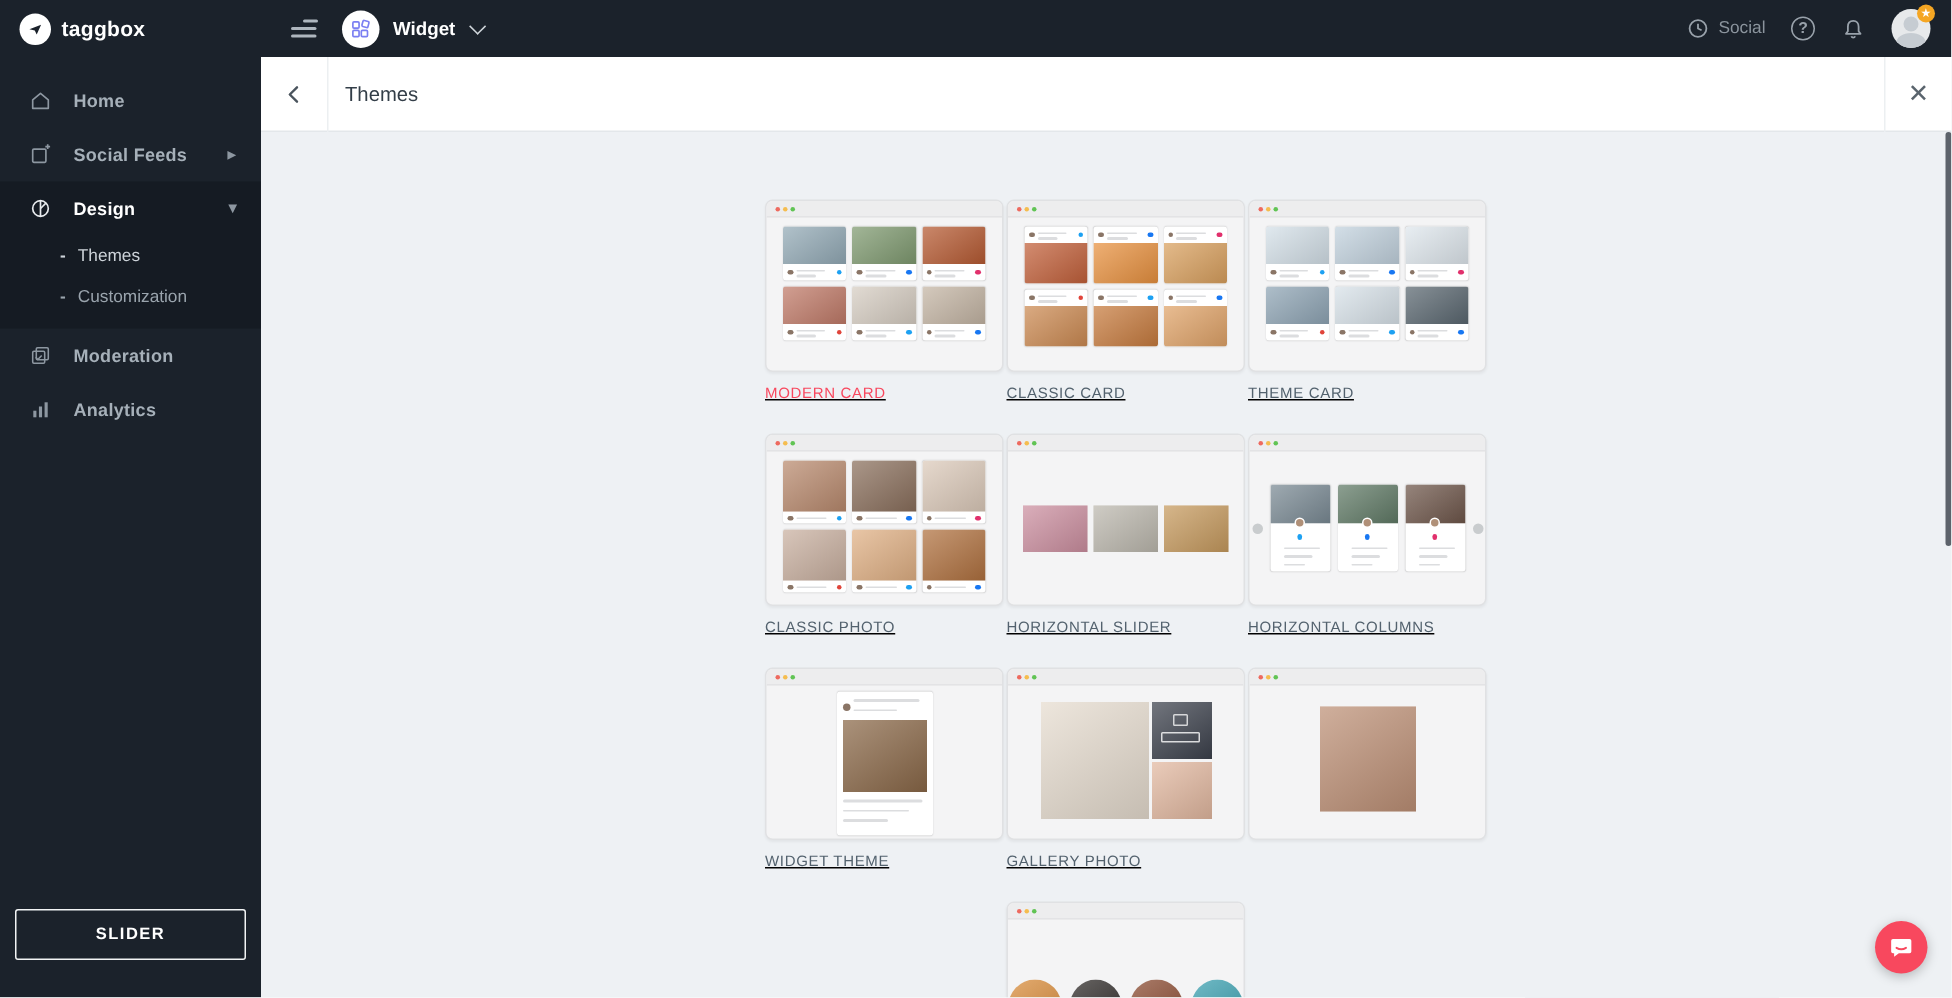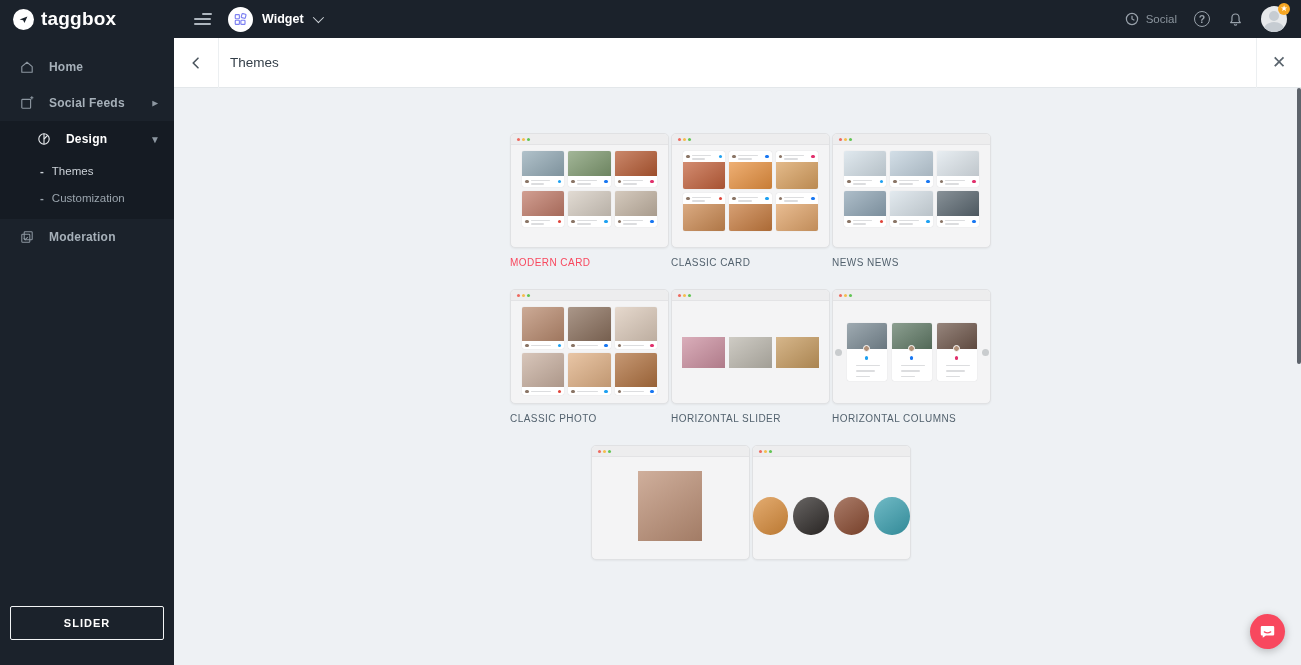--- a/index.html
+++ b/index.html
@@ -5,26 +5,26 @@
   * { margin:0; padding:0; box-sizing:border-box; }
   html,body { width:1301px; height:665px; overflow:hidden; }
   body { font-family:"Liberation Sans", sans-serif; }
   .app { position:relative; width:1301px; height:665px; background:#eef1f4; overflow:hidden; }
 
   
   .sidebar { position:absolute; left:0; top:0; width:174px; height:665px; background:#1b222b; z-index:5; }
   .logo-row { height:38px; display:flex; align-items:center; padding-left:13px; gap:7px; cursor:pointer; }
   .logo-circle { width:21px; height:21px; background:#fff; border-radius:50%; display:flex; align-items:center; justify-content:center; }
   .logo-circle svg { width:13px; height:13px; }
-  .logo-text { color:#fff; font-size:19px; font-weight:bold; letter-spacing:.2px; }
+  .logo-text { color:#fff; font-size:14px; font-weight:bold; letter-spacing:.2px; }
   .nav { padding-top:11px; }
   .nav-item { height:36px; display:flex; align-items:center; padding:0 14px 0 18px; color:#a6b0b9; font-size:12px; cursor:pointer; }
   .nav-item .ni-icon { width:17px; height:17px; margin-right:14px; display:flex; align-items:center; justify-content:center; color:#8d97a1; }
   .nav-item .ni-label { flex:1; font-weight:600; letter-spacing:.2px; }
-  .nav-item.active { color:#fff;margin-left:17px; }
+  .nav-item.active { color:#fff; }
   .nav-item.active .ni-icon { color:#e8ebee; }
   .design-group { background:#151b23; padding-bottom:8px; }
   .sub-item { height:27px; display:flex; align-items:center; padding-left:40px; color:#9aa4ad; font-size:11.5px; cursor:pointer; }
   .sub-item .dash { margin-right:8px; font-weight:bold; }
   .sub-item.active { color:#cdd3d9; }
   .chev { color:#8d97a1; font-size:10px; }
   .chev-right { transform:rotate(-90deg); }
   .side-buttons { position:absolute; left:0; bottom:0; width:174px; padding:0 10px 13px; }
   .btn-preview { width:154px; height:34px; background:transparent; border:1px solid #f2f4f5; color:#fff; font-size:11px; font-weight:bold; letter-spacing:1px; border-radius:2px; cursor:pointer; font-family:inherit; display:block; margin:0 auto 12px; }
   .btn-publish { width:154px; height:32px; background:#f8485e; border:none; color:#fff; font-size:11px; font-weight:bold; letter-spacing:1px; border-radius:2px; cursor:pointer; font-family:inherit; display:block; margin:0 auto; }
@@ -53,21 +53,21 @@
   
   .page-header { position:absolute; left:174px; top:38px; width:1127px; height:50px; background:#fff; border-bottom:1px solid #e3e7ea; display:flex; align-items:center; }
   .back-btn { width:44px; height:50px; display:flex; align-items:center; justify-content:center; cursor:pointer; color:#4a545d; }
   .ph-divider { width:1px; height:50px; background:#eceff1; }
   .page-title { margin-left:11px; font-size:13.5px; color:#333e48; font-weight:500; }
   .close-btn { margin-left:auto; width:45px; height:50px; border-left:1px solid #eceff1; display:flex; align-items:center; justify-content:center; color:#5a646d; font-size:17px; cursor:pointer; }
 
   
   .main { position:absolute; left:174px; top:88px; width:1127px; height:577px; background:#eef1f4; overflow:hidden; }
   .theme-grid { width:533px; margin:45px auto 0; display:flex; flex-wrap:wrap; justify-content:center; column-gap:28px; row-gap:21px; }
-  .cell { width:133px; cursor:pointer; }
+  .cell { width:133px; cursor:pointer;text-decoration:underline; }
   .tcard { width:159px; height:115px; background:#f4f4f5; border:1px solid #e0e1e3; border-radius:5px; box-shadow:0 1px 2px rgba(0,0,0,.05); overflow:hidden; }
   .tbar { height:11px; background:#ededee; border-bottom:1px solid #e3e3e5; display:flex; align-items:center; gap:2px; padding-left:6px; }
   .dot { width:3px; height:3px; border-radius:50%; }
   .tbody-area { position:relative; height:102px; }
   .tlabel { margin-top:9px; font-size:10px; letter-spacing:.45px; color:#53626e; font-weight:500; }
   .tlabel.sel { color:#f8485e; }
 
   
   .pad { padding:6px 11px; }
   .g3 { display:grid; grid-template-columns:repeat(3,1fr); gap:4px; }
@@ -169,20 +169,30 @@
       <div class="nav-item">
         <span class="ni-icon">
           <svg viewBox="0 0 20 20" width="16" height="16">
               <rect x="6.5" y="3.5" width="10" height="10" rx="1" fill="none" stroke="currentColor" stroke-width="1.3"></rect>
               <rect x="3.5" y="6.5" width="10" height="10" rx="1" fill="none" stroke="currentColor" stroke-width="1.3"></rect>
               <path d="M6 11.5 l1.8 1.8 L11 10" fill="none" stroke="currentColor" stroke-width="1.3"></path>
             </svg>
         </span>
         <span class="ni-label">Moderation</span>
       </div>
+      <div class="nav-item">
+        <span class="ni-icon">
+          <svg viewBox="0 0 20 20" width="16" height="16">
+              <rect x="4" y="11" width="2.6" height="5.5" fill="currentColor"></rect>
+              <rect x="8.7" y="7.5" width="2.6" height="9" fill="currentColor"></rect>
+              <rect x="13.4" y="4" width="2.6" height="12.5" fill="currentColor"></rect>
+            </svg>
+        </span>
+        <span class="ni-label">Analytics</span>
+      </div>
     </div>
     <div class="side-buttons">
       <button class="btn-preview">SLIDER</button>
     </div>
   </div>
 
   <div class="topbar">
     <div class="hamburger">
         <span></span>
         <span></span>
@@ -471,21 +481,21 @@
                     <div class="lns">
                       <div class="ln" style="width: 78%;"></div>
                       <div class="ln" style="width: 55%;"></div>
                     </div>
                     <div class="sdot" style="background: rgb(24, 119, 242);"></div>
                   </div>
                 </div>
               </div>
             </div>
           </div>
-          <div class="tlabel">NEWS NEWS</div>
+          <div class="tlabel">THEME CARD</div>
         </div>
         <div class="cell">
           <div class="tcard">
             <div class="tbar">
               <div class="dot" style="background: rgb(238, 106, 95);"></div>
               <div class="dot" style="background: rgb(245, 189, 79);"></div>
               <div class="dot" style="background: rgb(97, 196, 84);"></div>
             </div>
             <div class="tbody-area pad">
               <div class="g3">
@@ -618,20 +628,69 @@
           <div class="tlabel">HORIZONTAL COLUMNS</div>
         </div>
         <div class="cell">
           <div class="tcard">
             <div class="tbar">
               <div class="dot" style="background: rgb(238, 106, 95);"></div>
               <div class="dot" style="background: rgb(245, 189, 79);"></div>
               <div class="dot" style="background: rgb(97, 196, 84);"></div>
             </div>
             <div class="tbody-area">
+              <div class="post">
+                <div class="hd">
+                  <div class="av"></div>
+                  <div class="lns">
+                    <div class="ln" style="width: 90%;"></div>
+                    <div class="ln" style="width: 60%;"></div>
+                  </div>
+                </div>
+                <div class="ph" style="background-color: rgb(138, 104, 72);"></div>
+                <div class="lns">
+                  <div class="ln" style="width: 95%;"></div>
+                  <div class="ln" style="width: 80%;"></div>
+                  <div class="ln" style="width: 55%;"></div>
+                </div>
+              </div>
+            </div>
+          </div>
+          <div class="tlabel">WIDGET THEME</div>
+        </div>
+        <div class="cell">
+          <div class="tcard">
+            <div class="tbar">
+              <div class="dot" style="background: rgb(238, 106, 95);"></div>
+              <div class="dot" style="background: rgb(245, 189, 79);"></div>
+              <div class="dot" style="background: rgb(97, 196, 84);"></div>
+            </div>
+            <div class="tbody-area">
+              <div class="collage">
+                <div class="ph left" style="background-color: rgb(230, 220, 207);"></div>
+                <div class="rcol">
+                  <div class="ph" style="background-color: rgb(60, 65, 76);">
+                    <div class="mini-cam"></div>
+                    <div class="mini-btn"></div>
+                  </div>
+                  <div class="ph" style="background-color: rgb(226, 184, 160);"></div>
+                </div>
+              </div>
+            </div>
+          </div>
+          <div class="tlabel">GALLERY PHOTO</div>
+        </div>
+        <div class="cell">
+          <div class="tcard">
+            <div class="tbar">
+              <div class="dot" style="background: rgb(238, 106, 95);"></div>
+              <div class="dot" style="background: rgb(245, 189, 79);"></div>
+              <div class="dot" style="background: rgb(97, 196, 84);"></div>
+            </div>
+            <div class="tbody-area">
               <div class="facewrap">
                 <div class="ph" style="background-color: rgb(189, 144, 118);"></div>
               </div>
             </div>
           </div>
         </div>
         <div class="cell">
           <div class="tcard">
             <div class="tbar">
               <div class="dot" style="background: rgb(238, 106, 95);"></div>

